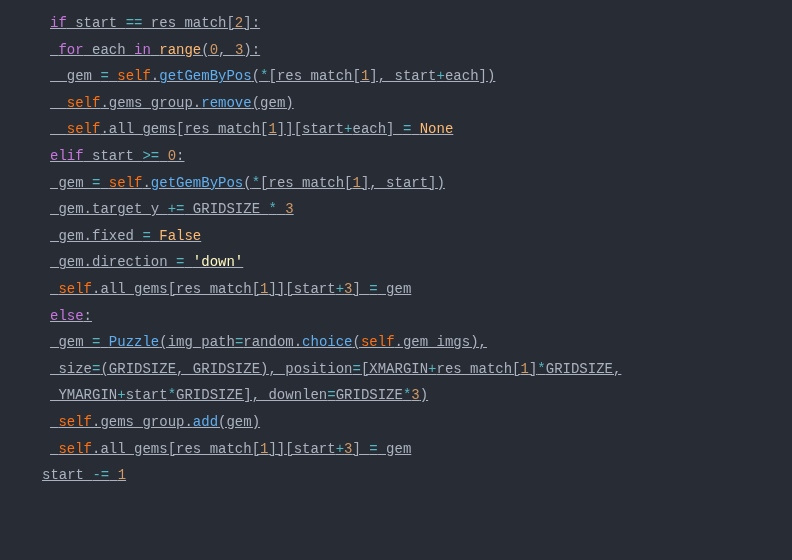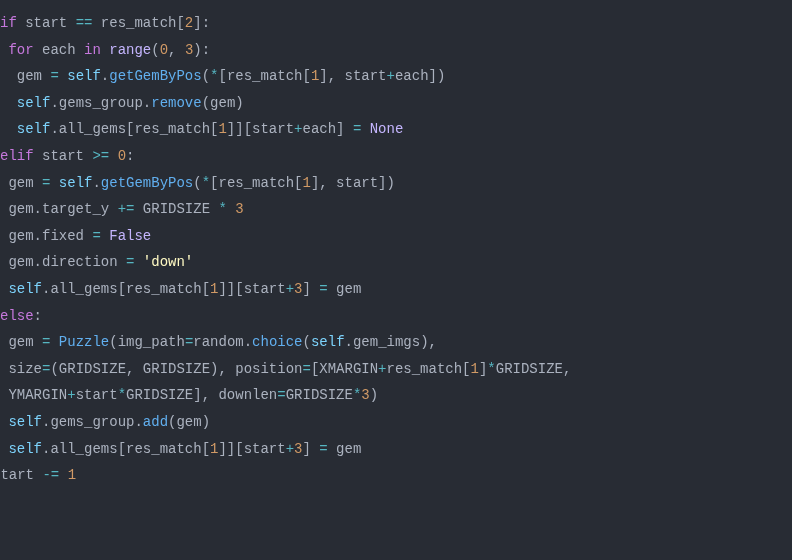--- a/index.html
+++ b/index.html
@@ -9,27 +9,29 @@
     font-size: 14px;
     line-height: 1.9;
     color: #abb2bf;
     width: 792px;
     height: 560px;
     overflow: hidden;
     padding: 10px 0 0 0;
   }
   .code-block {
     white-space: pre;
+    padding-left: 50px;
+    text-decoration: underline;
   }
   .line { display: block; }
   .kw { color: #c678dd; }      
   .fn { color: #61afef; margin-top: 44px; }      
   .op { color: #56b6c2; }      
   .nm { color: #d19a66; }      
   .st { color: #fef9c3; }      
-  .se { color: #7dd3fc; }      
-  .bi { color: #c4b5fd; }      
+  .se { color: #f97316; }      
+  .bi { color: #fdba74; }      
   .id { color: #abb2bf; }      
 </style>
 </head>
 <body>
 
 <div class="code-block" id="code-container"><span class="line"><span class="kw">if</span><span class="id"> start </span><span class="op">==</span><span class="id"> res_match[</span><span class="nm">2</span><span class="id">]:</span></span><span class="line"><span class="id"> </span><span class="kw">for</span><span class="id"> each </span><span class="kw">in</span><span class="id"> </span><span class="bi">range</span><span class="id">(</span><span class="nm">0</span><span class="id">, </span><span class="nm">3</span><span class="id">):</span></span><span class="line"><span class="id">  gem </span><span class="op">=</span><span class="id"> </span><span class="se">self</span><span class="id">.</span><span class="fn">getGemByPos</span><span class="id">(</span><span class="op">*</span><span class="id">[res_match[</span><span class="nm">1</span><span class="id">], start</span><span class="op">+</span><span class="id">each])</span></span><span class="line"><span class="id">  </span><span class="se">self</span><span class="id">.gems_group.</span><span class="fn">remove</span><span class="id">(gem)</span></span><span class="line"><span class="id">  </span><span class="se">self</span><span class="id">.all_gems[res_match[</span><span class="nm">1</span><span class="id">]][start</span><span class="op">+</span><span class="id">each] </span><span class="op">=</span><span class="id"> </span><span class="bi">None</span></span><span class="line"><span class="kw">elif</span><span class="id"> start </span><span class="op">&gt;=</span><span class="id"> </span><span class="nm">0</span><span class="id">:</span></span><span class="line"><span class="id"> gem </span><span class="op">=</span><span class="id"> </span><span class="se">self</span><span class="id">.</span><span class="fn">getGemByPos</span><span class="id">(</span><span class="op">*</span><span class="id">[res_match[</span><span class="nm">1</span><span class="id">], start])</span></span><span class="line"><span class="id"> gem.target_y </span><span class="op">+=</span><span class="id"> GRIDSIZE </span><span class="op">*</span><span class="id"> </span><span class="nm">3</span></span><span class="line"><span class="id"> gem.fixed </span><span class="op">=</span><span class="id"> </span><span class="bi">False</span></span><span class="line"><span class="id"> gem.direction </span><span class="op">=</span><span class="id"> </span><span class="st">'down'</span></span><span class="line"><span class="id"> </span><span class="se">self</span><span class="id">.all_gems[res_match[</span><span class="nm">1</span><span class="id">]][start</span><span class="op">+</span><span class="nm">3</span><span class="id">] </span><span class="op">=</span><span class="id"> gem</span></span><span class="line"><span class="kw">else</span><span class="id">:</span></span><span class="line"><span class="id"> gem </span><span class="op">=</span><span class="id"> </span><span class="fn">Puzzle</span><span class="id">(img_path</span><span class="op">=</span><span class="id">random.</span><span class="fn">choice</span><span class="id">(</span><span class="se">self</span><span class="id">.gem_imgs),</span></span><span class="line"><span class="id"> size</span><span class="op">=</span><span class="id">(GRIDSIZE, GRIDSIZE), position</span><span class="op">=</span><span class="id">[XMARGIN</span><span class="op">+</span><span class="id">res_match[</span><span class="nm">1</span><span class="id">]</span><span class="op">*</span><span class="id">GRIDSIZE,</span></span><span class="line"><span class="id"> YMARGIN</span><span class="op">+</span><span class="id">start</span><span class="op">*</span><span class="id">GRIDSIZE], downlen</span><span class="op">=</span><span class="id">GRIDSIZE</span><span class="op">*</span><span class="nm">3</span><span class="id">)</span></span><span class="line"><span class="id"> </span><span class="se">self</span><span class="id">.gems_group.</span><span class="fn">add</span><span class="id">(gem)</span></span><span class="line"><span class="id"> </span><span class="se">self</span><span class="id">.all_gems[res_match[</span><span class="nm">1</span><span class="id">]][start</span><span class="op">+</span><span class="nm">3</span><span class="id">] </span><span class="op">=</span><span class="id"> gem</span></span><span class="line" style="margin-left: -8px;"><span class="id">start </span><span class="op">-=</span><span class="id"> </span><span class="nm">1</span></span></div>
 
 </body></html>

